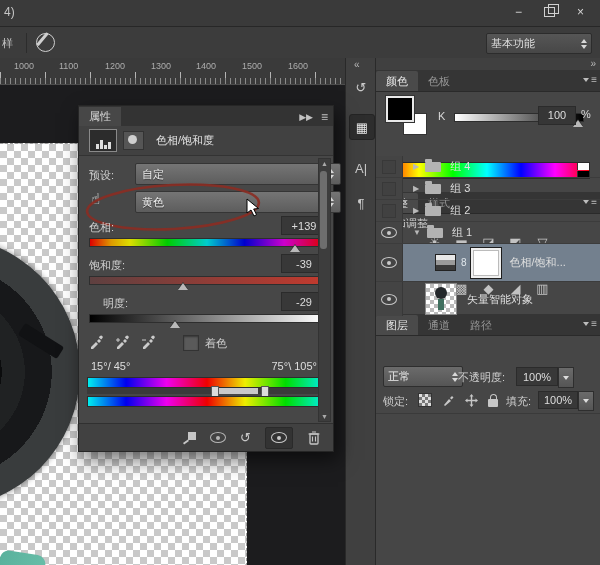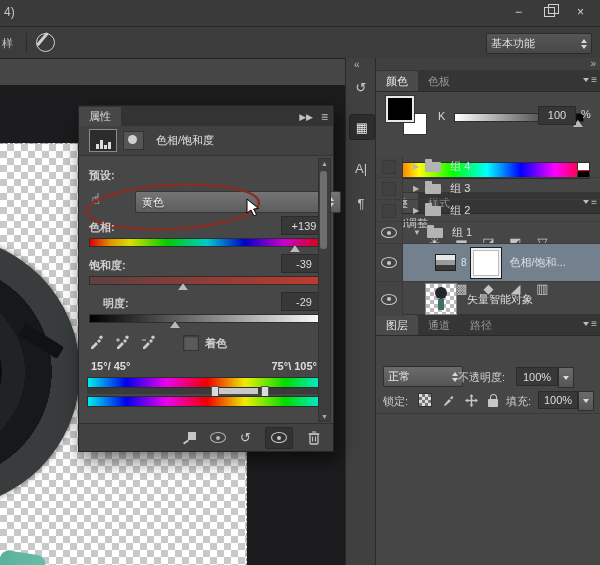--- a/index.html
+++ b/index.html
@@ -124,21 +124,21 @@
   .props .tabbar2{position:absolute;left:0;top:0;width:100%;height:20px;background:#333;display:flex;align-items:flex-end;}
   .props .ptab{height:19px;padding:0 10px;background:#474747;color:#ddd;display:flex;align-items:center;}
   .props .hdr-icons{position:absolute;right:5px;top:4px;color:#c2c2c2;font-size:9px;display:flex;gap:8px;align-items:center;}
   .props .titlerow{position:absolute;left:0;top:20px;width:100%;height:29px;background:#414141;border-bottom:1px solid #333;display:flex;align-items:center;}
   .pthumb1{width:22px;height:17px;background:#2c2c2c;border:1px solid #8a8a8a;margin:0 6px 0 10px;
     display:flex;align-items:flex-end;justify-content:center;gap:1px;padding:2px;}
   .pthumb1 i{background:#ddd;width:3px;}
   .pthumb2{width:19px;height:17px;background:#555;border:1px solid #333;position:relative;margin-right:12px;}
   .pthumb2::after{content:"";position:absolute;left:4px;top:3px;width:9px;height:9px;border-radius:50%;background:#cfcfcf;}
   .ptitle{color:#e2e2e2;}
-  .prow-label{position:absolute;color:#cfcfcf;font-weight:bold;}
+  .prow-label{position:absolute;color:#cfcfcf;}
   .pdrop{position:absolute;left:56px;width:192px;height:20px;background:linear-gradient(#757575,#5d5d5d);
          border:1px solid #353535;border-radius:2px;display:flex;align-items:center;color:#f0f0f0;
          text-shadow:0 1px 1px rgba(0,0,0,.5);padding:0 6px;}
   .pdrop .lbl{flex:1;}
   .pdrop .sep{width:1px;height:14px;background:#4a4a4a;margin-right:5px;}
   .pvalbox{position:absolute;left:202px;width:44px;height:17px;background:#383838;border:1px solid #2b2b2b;
            color:#ddd;display:flex;align-items:center;justify-content:center;}
   .pslider{position:absolute;left:10px;width:234px;height:7px;border:1px solid #2e2e2e;}
   .grad-hue{background:linear-gradient(90deg,#d00 0,#d90 9%,#dd0 17%,#0c0 33%,#0cc 50%,#00c 66%,#c0c 83%,#d00 100%);}
   .grad-sat{background:linear-gradient(90deg,#5e4040,#c23a2e);}
@@ -190,20 +190,33 @@
     <span class="abs tool-circle"></span>
     <div class="abs ws-select">
       <span class="lbl">基本功能</span>
       <span class="updown">
           <i class="u"></i>
           <i class="d"></i>
         </span>
     </div>
   </div>
 
+  <div class="abs ruler">
+    <div class="nums">
+      <span style="left:14px">1000</span>
+      <span style="left:59px">1100</span>
+      <span style="left:105px">1200</span>
+      <span style="left:151px">1300</span>
+      <span style="left:196px">1400</span>
+      <span style="left:242px">1500</span>
+      <span style="left:288px">1600</span>
+    </div>
+    <div class="bigticks"></div>
+    <div class="ticks"></div>
+  </div>
 
   <div class="abs pasteboard">
     <div class="document">
       <div class="art-ring"></div>
       <div class="art-spoke"></div>
       <div class="art-strap"></div>
     </div>
   </div>
 
   <div class="abs dock">
@@ -399,20 +412,28 @@
           <i style="height:5px"></i>
           <i style="height:9px"></i>
           <i style="height:4px"></i>
           <i style="height:7px"></i>
         </span>
       <span class="pthumb2"></span>
       <span class="ptitle">色相/饱和度</span>
     </div>
 
     <span class="prow-label" style="left:10px;top:62px">预设:</span>
+    <div class="pdrop" style="top:57px">
+      <span class="lbl">自定</span>
+      <span class="sep"></span>
+      <span class="updown">
+          <i class="u"></i>
+          <i class="d"></i>
+        </span>
+    </div>
 
     <span class="prow-label" style="left:12px;top:84px;font-size:15px;color:#e0e0e0">☝</span>
     <div class="pdrop" style="top:85px">
       <span class="lbl">黄色</span>
       <span class="sep"></span>
       <span class="updown">
           <i class="u"></i>
           <i class="d"></i>
         </span>
     </div>

